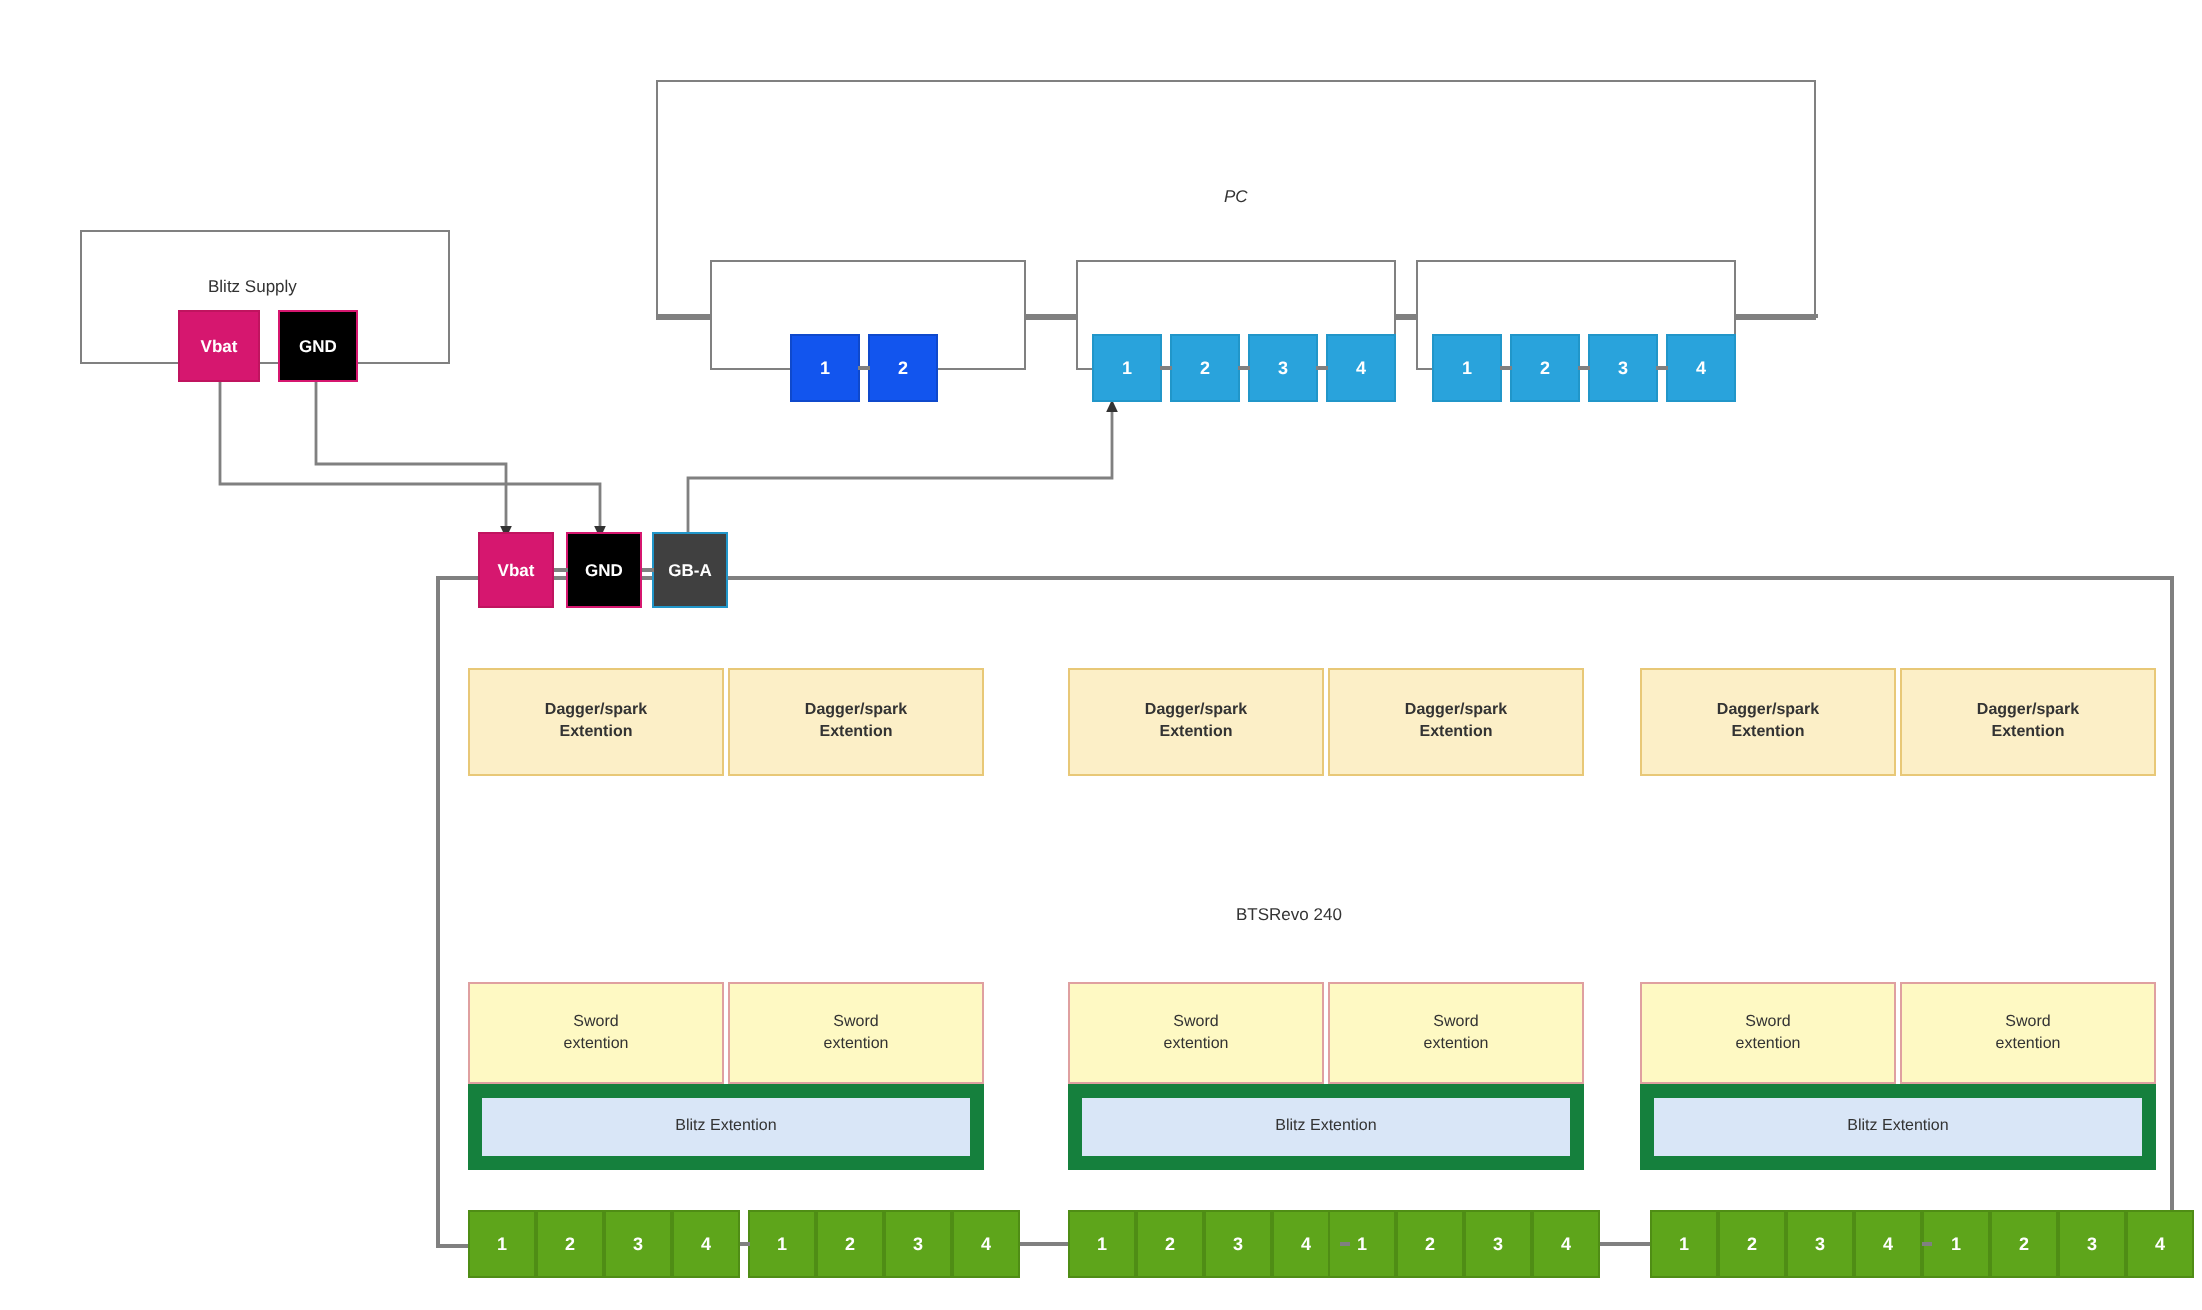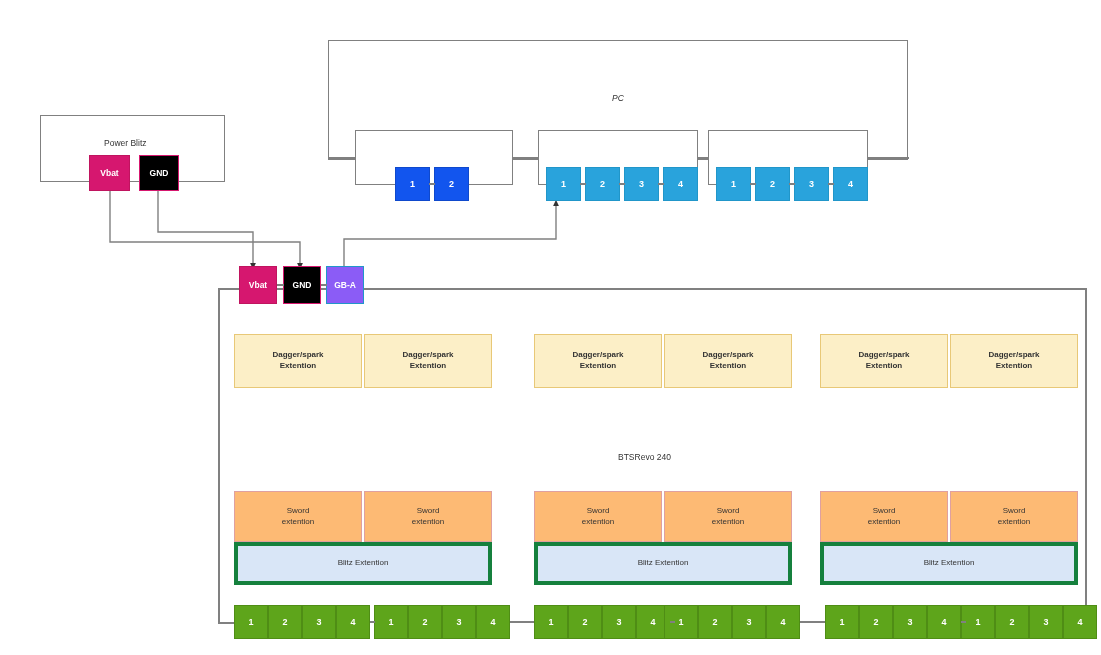--- a/index.html
+++ b/index.html
@@ -15,37 +15,37 @@
   .outline{border:1.6px solid #808080;background:#ffffff;}
 
   .lbl{position:absolute;color:#333333;font-size:8.5px;white-space:nowrap;}
 
   
   .chip{position:absolute;box-sizing:border-box;display:flex;
         align-items:center;justify-content:center;
         font-size:8.5px;font-weight:bold;color:#ffffff;text-align:center;}
   .chip-vbat{background:#D6176F;border:1px solid #c0145f;}
   .chip-gnd{background:#000000;border:1px solid #D6176F;}
-  .chip-gba{background:#8b5cf6;border:1px solid #2196c9;}
+  .chip-gba{background:#404040;border:1px solid #2196c9;}
 
   
   .port{position:absolute;box-sizing:border-box;display:flex;
         align-items:center;justify-content:center;
         font-size:9px;font-weight:bold;color:#ffffff;}
   .port-dark{background:#1255EE;border:1px solid #0f49cc;}
   .port-light{background:#29A3DC;border:1px solid #2196c9;}
   .port-green{background:#5EA51B;border:1px solid #4f8d15;}
 
   
   .card{position:absolute;box-sizing:border-box;display:flex;
         align-items:center;justify-content:center;text-align:center;
         font-size:8px;color:#333333;line-height:1.35;}
   .card-dagger{background:#FCEFC7;border:1px solid #E8C877;font-weight:bold;}
-  .card-sword{background:#fdba74;border:1px solid #DFA0A0;}
-  .card-blitz{background:#D9E6F7;border:4px solid #15803d;}
+  .card-sword{background:#fef9c3;border:1px solid #DFA0A0;}
+  .card-blitz{background:#D9E6F7;border:7px solid #15803d;}
 
   
   .ln{position:absolute;background:#808080;}
   .lnh{height:1.6px;}
   .lnv{width:1.6px;}
 
   svg.wires{position:absolute;left:0;top:0;width:1101px;height:655px;
             pointer-events:none;}
 </style>
 </head>
@@ -63,21 +63,21 @@
 
       <path d="M110,190 L110,242 L300,242 L300,266" stroke="#808080" marker-end="url(#arrow)"></path>
 
       <path d="M158,190 L158,232 L253,232 L253,266" stroke="#808080" marker-end="url(#arrow)"></path>
 
       <path d="M344,272 L344,239 L556,239 L556,203" stroke="#808080" marker-end="url(#arrow)"></path>
     </g>
   </svg>
 
   <div class="box outline" style="left:40px;top:115px;width:185px;height:67px;"></div>
-  <div class="lbl" style="left:104px;top:138px;">Power Blitz</div>
+  <div class="lbl" style="left:104px;top:138px;">Blitz Supply</div>
 
   <div class="chip chip-vbat" style="left:89px;top:155px;width:41px;height:36px;">Vbat</div>
   <div class="chip chip-gnd" style="left:139px;top:155px;width:40px;height:36px;">GND</div>
 
   <div class="box outline" style="left:328px;top:40px;width:580px;height:120px;"></div>
   <div class="lbl" style="left:612px;top:93px;font-style:italic;">PC</div>
 
   <div class="box outline" style="left:355px;top:130px;width:158px;height:55px;"></div>
   <div class="port port-dark" style="left:395px;top:167px;width:35px;height:34px;">1</div>
   <div class="port port-dark" style="left:434px;top:167px;width:35px;height:34px;">2</div>

